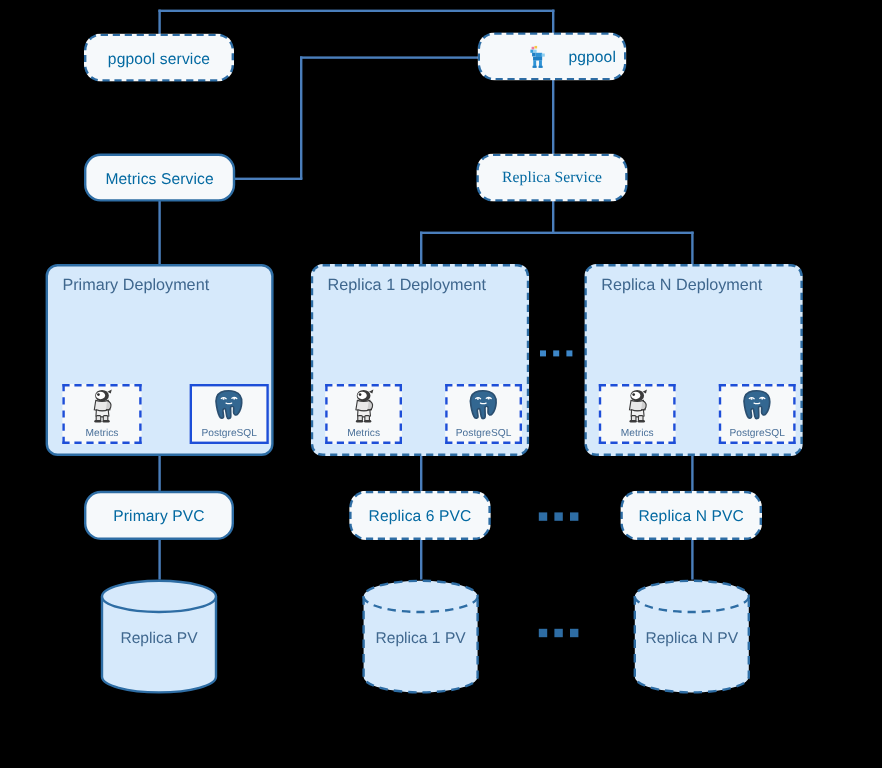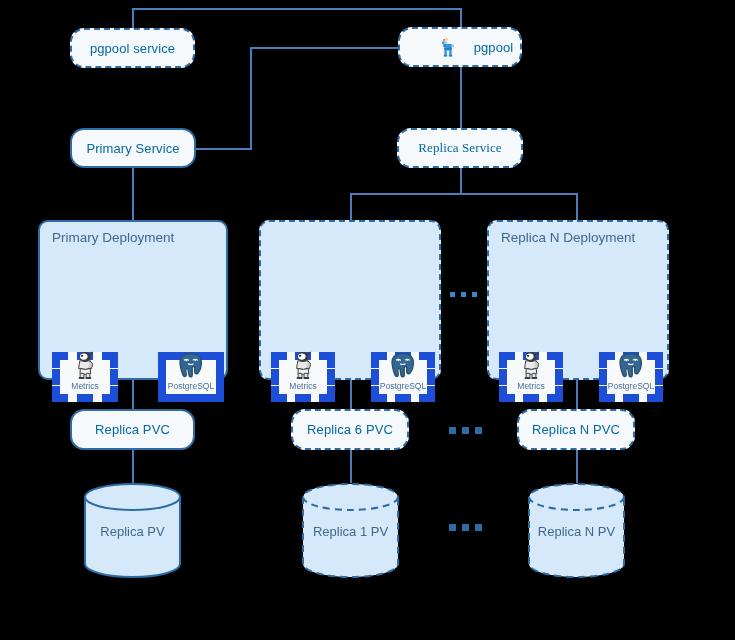--- a/index.html
+++ b/index.html
@@ -54,25 +54,24 @@
   .deploy-title{
     position:absolute;left:12px;top:8px;
     color:#3f678e;font-size:13.5px;white-space:nowrap;
   }
 
   
   .pod{
     position:absolute;
     box-sizing:border-box;
     background:#f7f9fa;
-    border:8px solid #1d4ed8;
+    border:2px solid #1d4ed8;
     display:flex;flex-direction:column;
     align-items:center;justify-content:flex-end;
     padding-bottom:3px;
-    margin-top:32px;
   }
   .pod.dash{border-style:dashed;}
   .pod-label{
     font-size:8.5px;color:#4a7099;margin-top:1px;white-space:nowrap;
   }
   .pod-glyph{flex:1 1 auto;display:flex;align-items:center;justify-content:center;}
 
   
   .cyl{position:absolute;}
   .cyl svg{display:block;overflow:visible;}
@@ -138,21 +137,21 @@
         <rect x="3.4" y="12.2" width="2.4" height="5" fill="#2f93d6"></rect>
         <rect x="8.2" y="12.2" width="2.4" height="5" fill="#2f93d6"></rect>
         <rect x="2.8" y="16.8" width="3.4" height="1.8" fill="#1f7fc4"></rect>
         <rect x="7.8" y="16.8" width="3.4" height="1.8" fill="#1f7fc4"></rect>
       </svg>
     </span>
     <span class="pill-label">pgpool</span>
   </div>
 
   <div class="pill" style="left:70px;top:128px;width:126px;height:40px;">
-    <span class="pill-label">Primary Service</span>
+    <span class="pill-label">Metrics Service</span>
   </div>
 
   <div class="pill dash" style="left:397px;top:128px;width:126px;height:40px;font-family:Liberation Serif, serif;">
     <span class="pill-label">Replica Service</span>
   </div>
 
   <div class="deploy" style="left:38px;top:220px;width:190px;height:160px;">
     <div class="deploy-title">Primary Deployment</div>
     <div class="pod dash" style="left:12px;top:98px;width:66px;height:50px;">
       <span class="pod-glyph">
@@ -181,20 +180,21 @@
           <path d="M14 13.6 q2.6 1.2 5.4 0" fill="none" stroke="#ffffff" stroke-width="1.2" stroke-linecap="round"></path>
           <circle cx="11.6" cy="9.6" r="0.9" fill="#ffffff"></circle>
           <circle cx="21.8" cy="9.4" r="0.9" fill="#ffffff"></circle>
         </svg>
       </span>
       <span class="pod-label">PostgreSQL</span>
     </div>
   </div>
 
   <div class="deploy dash" style="left:259px;top:220px;width:182px;height:160px;">
+    <div class="deploy-title">Replica 1 Deployment</div>
     <div class="pod dash" style="left:10px;top:98px;width:64px;height:50px;">
       <span class="pod-glyph">
         <svg viewBox="0 0 30 34" width="26" height="30" aria-hidden="true">
           <ellipse cx="15" cy="7.5" rx="6.6" ry="5.6" fill="#3b3b3b"></ellipse>
           <ellipse cx="13.6" cy="7.2" rx="4.4" ry="3.6" fill="#ffffff"></ellipse>
           <circle cx="11.6" cy="6.4" r="1.3" fill="#2b2b2b"></circle>
           <path d="M20.2 3.6 L24.4 1.4 L23.4 5.4 Z" fill="#3b3b3b"></path>
           <path d="M9 12 q6 2 12 0 l1.6 9 q-7 2.6 -15 0 Z" fill="#e9e9e9" stroke="#3b3b3b" stroke-width="1.1"></path>
           <path d="M20 12.4 q4.6 1.6 3.4 6 q-1 3.6 -4.6 2.4" fill="#cfcfcf" stroke="#3b3b3b" stroke-width="1.1"></path>
           <path d="M9.6 21 q5.6 2.2 11.4 0 l0.6 6 q-6 1.8 -12.4 0 Z" fill="#f1f1f1" stroke="#3b3b3b" stroke-width="1.1"></path>
@@ -256,21 +256,21 @@
     </div>
   </div>
 
   <div class="dots small" style="left:450px;top:292px;">
     <i></i>
       <i></i>
       <i></i>
   </div>
 
   <div class="pill" style="left:70px;top:409px;width:125px;height:41px;">
-    <span class="pill-label">Replica PVC</span>
+    <span class="pill-label">Primary PVC</span>
   </div>
   <div class="pill dash" style="left:291px;top:409px;width:118px;height:41px;">
     <span class="pill-label">Replica 6 PVC</span>
   </div>
   <div class="pill dash" style="left:517px;top:409px;width:118px;height:41px;">
     <span class="pill-label">Replica N PVC</span>
   </div>
 
   <div class="dots" style="left:449px;top:427px;">
     <i></i>

